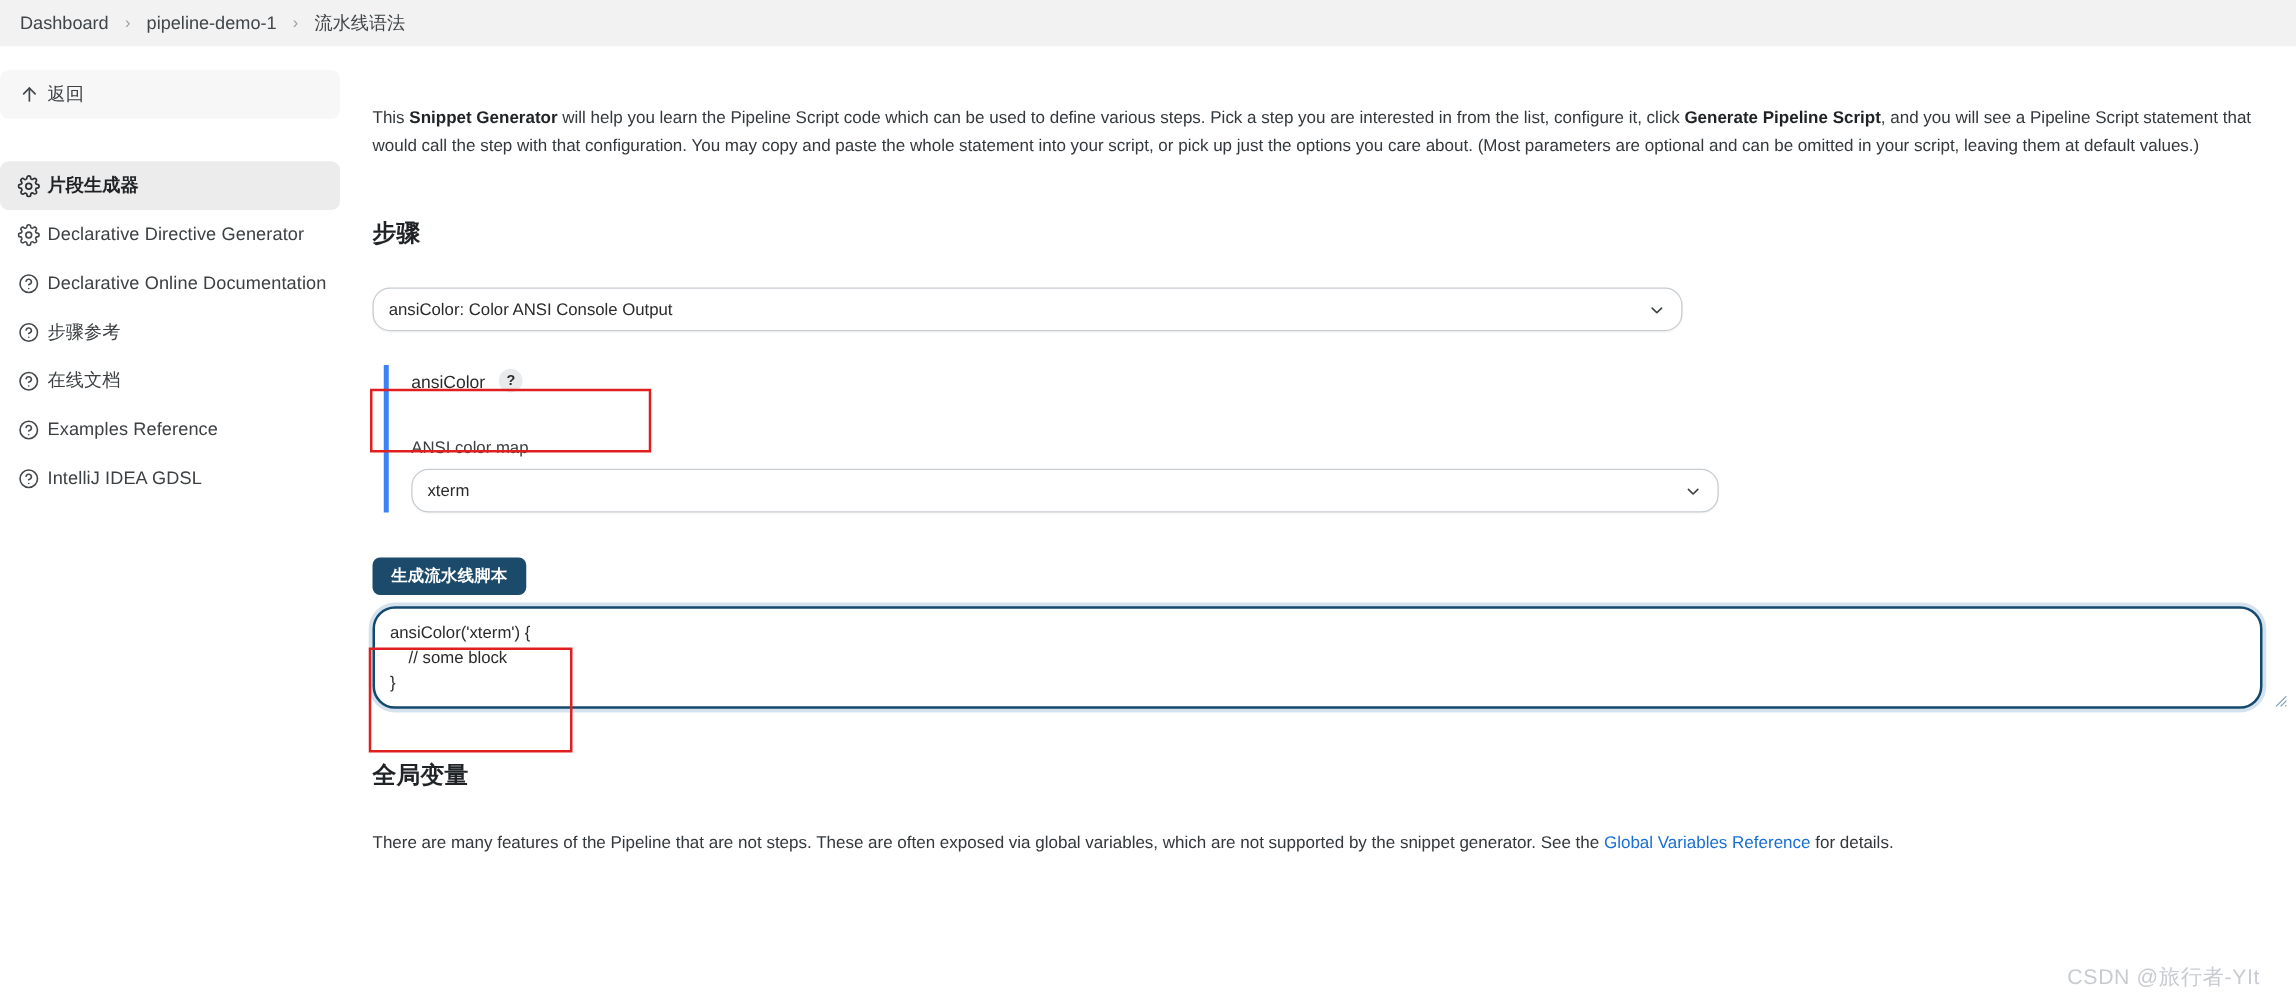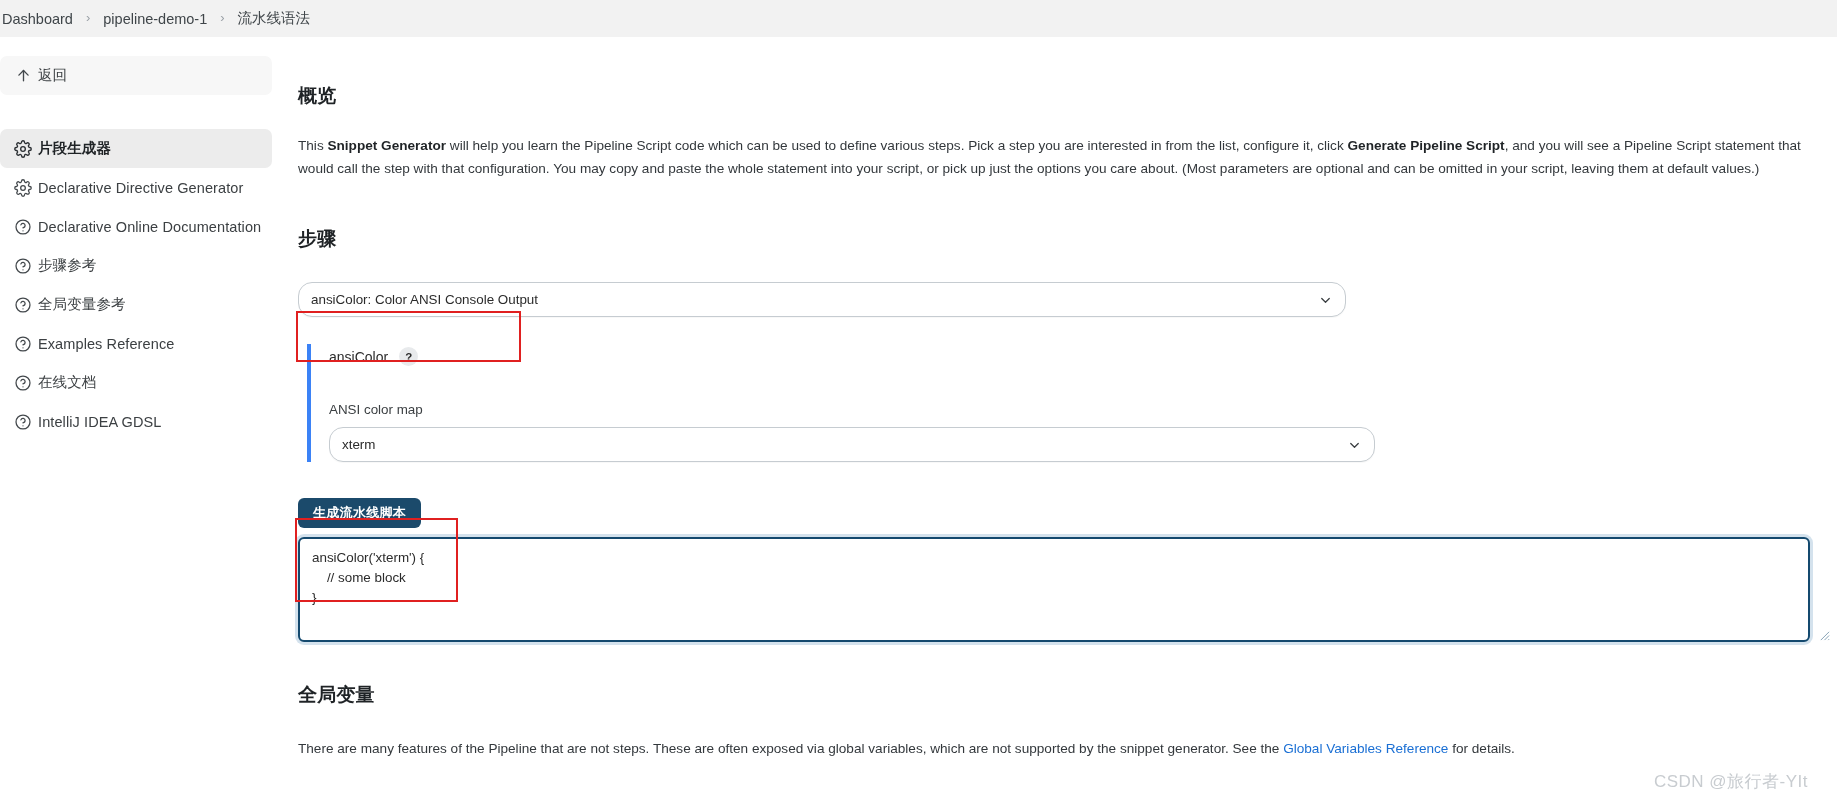--- a/index.html
+++ b/index.html
@@ -14,21 +14,21 @@
     overflow:hidden;
     position:relative;
   }
 
   
   .breadcrumb-bar{
     height:37px;
     background:#f2f2f2;
     display:flex;
     align-items:center;
-    padding-left:2px;
+    padding-left:16px;
     font-size:14.5px;
     color:#3f4549;
   }
   .crumb{ color:#3f4549; text-decoration:none; white-space:nowrap; }
   .crumb-sep{
     color:#9aa0a6;
     margin:0 13px;
     font-size:13px;
     display:inline-block;
     transform:translateY(-1px);
@@ -167,23 +167,23 @@
     font-weight:700;
     font-family:"Liberation Sans","DejaVu Sans",sans-serif;
     cursor:pointer;
     letter-spacing:.3px;
   }
 
   
   .code-wrap{ position:relative; margin-top:9px; }
   .code-area{
     width:1512px;
-    height:105px;
+    height:82px;
     border:2px solid #14496e;
-    border-radius:6px;
+    border-radius:18px;
     background:#fff;
     box-shadow:0 0 0 3px rgba(160,190,215,.45);
     padding:9px 12px;
     font-family:"Liberation Sans","DejaVu Sans",sans-serif;
     font-size:13.4px;
     line-height:20px;
     color:#2b2b2b;
     white-space:pre;
     overflow:hidden;
     resize:none;
@@ -273,29 +273,30 @@
       <span class="side-ico">
         <svg width="18" height="18" viewBox="0 0 24 24" fill="none" stroke="#43484c" stroke-width="1.7" stroke-linecap="round" stroke-linejoin="round">
             <circle cx="12" cy="12" r="9.3"></circle>
             <path d="M9.2 9.2a2.9 2.9 0 0 1 5.64.97c0 1.93-2.9 2.9-2.9 2.9"></path>
             <line x1="12" y1="17.1" x2="12.01" y2="17.1"></line>
           </svg>
       </span>
       <span class="side-label">步骤参考</span>
     </div>
 
-    <div class="side-item">
-      <span class="side-ico">
-        <svg width="18" height="18" viewBox="0 0 24 24" fill="none" stroke="#43484c" stroke-width="1.7" stroke-linecap="round" stroke-linejoin="round">
-            <circle cx="12" cy="12" r="9.3"></circle>
-            <path d="M9.2 9.2a2.9 2.9 0 0 1 5.64.97c0 1.93-2.9 2.9-2.9 2.9"></path>
-            <line x1="12" y1="17.1" x2="12.01" y2="17.1"></line>
-          </svg>
-      </span>
-      <span class="side-label">全局变量参考</span>
+
+    <div class="side-item">
+      <span class="side-ico">
+        <svg width="18" height="18" viewBox="0 0 24 24" fill="none" stroke="#43484c" stroke-width="1.7" stroke-linecap="round" stroke-linejoin="round">
+            <circle cx="12" cy="12" r="9.3"></circle>
+            <path d="M9.2 9.2a2.9 2.9 0 0 1 5.64.97c0 1.93-2.9 2.9-2.9 2.9"></path>
+            <line x1="12" y1="17.1" x2="12.01" y2="17.1"></line>
+          </svg>
+      </span>
+      <span class="side-label">在线文档</span>
     </div>
 
     <div class="side-item">
       <span class="side-ico">
         <svg width="18" height="18" viewBox="0 0 24 24" fill="none" stroke="#43484c" stroke-width="1.7" stroke-linecap="round" stroke-linejoin="round">
             <circle cx="12" cy="12" r="9.3"></circle>
             <path d="M9.2 9.2a2.9 2.9 0 0 1 5.64.97c0 1.93-2.9 2.9-2.9 2.9"></path>
             <line x1="12" y1="17.1" x2="12.01" y2="17.1"></line>
           </svg>
       </span>
@@ -303,40 +304,28 @@
     </div>
 
     <div class="side-item">
       <span class="side-ico">
         <svg width="18" height="18" viewBox="0 0 24 24" fill="none" stroke="#43484c" stroke-width="1.7" stroke-linecap="round" stroke-linejoin="round">
             <circle cx="12" cy="12" r="9.3"></circle>
             <path d="M9.2 9.2a2.9 2.9 0 0 1 5.64.97c0 1.93-2.9 2.9-2.9 2.9"></path>
             <line x1="12" y1="17.1" x2="12.01" y2="17.1"></line>
           </svg>
       </span>
-      <span class="side-label">在线文档</span>
-    </div>
-
-    <div class="side-item">
-      <span class="side-ico">
-        <svg width="18" height="18" viewBox="0 0 24 24" fill="none" stroke="#43484c" stroke-width="1.7" stroke-linecap="round" stroke-linejoin="round">
-            <circle cx="12" cy="12" r="9.3"></circle>
-            <path d="M9.2 9.2a2.9 2.9 0 0 1 5.64.97c0 1.93-2.9 2.9-2.9 2.9"></path>
-            <line x1="12" y1="17.1" x2="12.01" y2="17.1"></line>
-          </svg>
-      </span>
       <span class="side-label">IntelliJ IDEA GDSL</span>
     </div>
 
   </nav>
 
   <main class="main">
 
     <section>
-      <h2 class="sec">概览</h2>
       <p class="body"><span>This </span><b>Snippet Generator</b><span> will help you learn the Pipeline Script code which can be used to define various steps. Pick a step you are interested in from the list, configure it, click </span><b>Generate Pipeline Script</b><span>, and you will see a Pipeline Script statement that would call the step with that configuration. You may copy and paste the whole statement into your script, or pick up just the options you care about. (Most parameters are optional and can be omitted in your script, leaving them at default values.)</span></p>
     </section>
 
     <section class="sec-steps">
       <h2 class="sec">步骤</h2>
 
 
       <div class="sel sel-step">
         <span>ansiColor: Color ANSI Console Output</span>
         <span class="chev">

